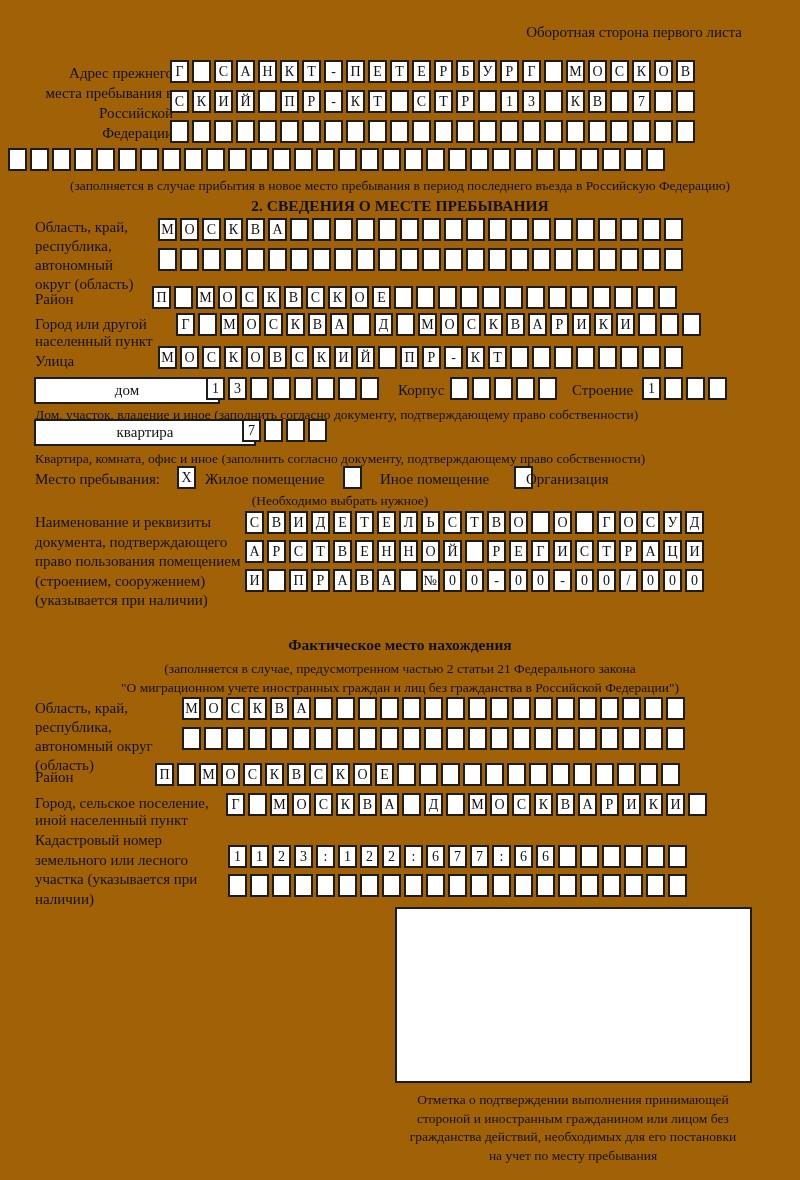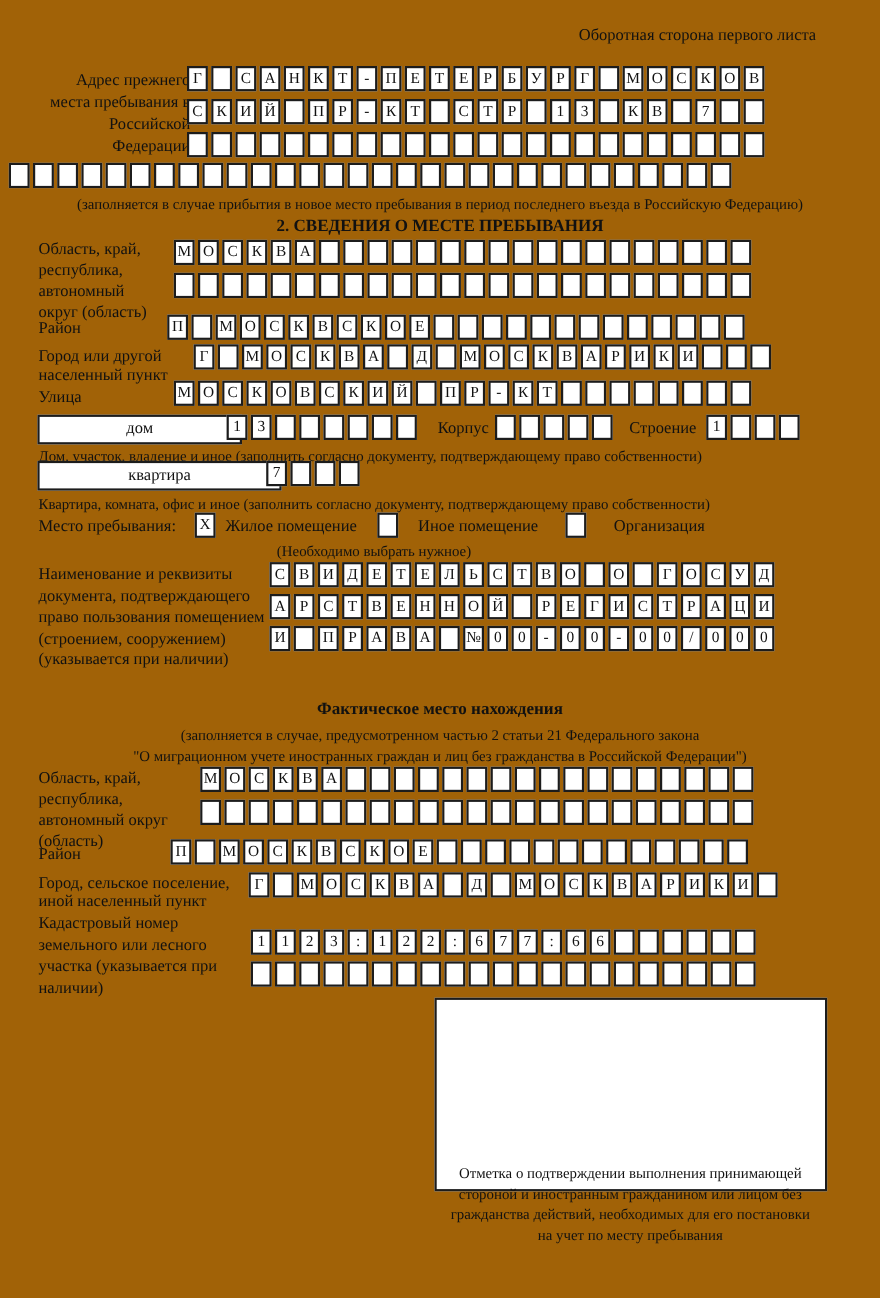--- a/index.html
+++ b/index.html
@@ -326,21 +326,21 @@
       <span class="cell"></span>
     </div>
   <div class="abs cap" style="left:35px; top:450px;">Квартира, комната, офис и иное (заполнить согласно документу, подтверждающему право собственности)</div>
 
   <div class="abs lbl" style="left:35px; top:469px;">Место пребывания:</div>
   <span class="abs cell" style="left:177px; top:466px;">X</span>
   <div class="abs lbl" style="left:205px; top:469px;">Жилое помещение</div>
   <span class="abs cell" style="left:343px; top:466px;"></span>
   <div class="abs lbl" style="left:380px; top:469px;">Иное помещение</div>
   <span class="abs cell" style="left:514px; top:466px;"></span>
-  <div class="abs lbl" style="left:558px; top:469px;">Организация</div>
+  <div class="abs lbl" style="left:526px; top:469px;">Организация</div>
   <div class="abs lbl" style="left:35px; top:513px; width:214px; line-height:19.5px;">Наименование и реквизиты документа, подтверждающего право пользования помещением (строением, сооружением) (указывается при наличии)</div>
 
   <div class="abs cap" style="left:150px; top:492px; width:380px; text-align:center;">(Необходимо выбрать нужное)</div>
   <div class="abs cellrow" style="left:245px; top:511px;">
       <span class="cell">С</span>
       <span class="cell">В</span>
       <span class="cell">И</span>
       <span class="cell">Д</span>
       <span class="cell">Е</span>
       <span class="cell">Т</span>
@@ -559,15 +559,15 @@
       <span class="cell"></span>
       <span class="cell"></span>
       <span class="cell"></span>
       <span class="cell"></span>
       <span class="cell"></span>
       <span class="cell"></span>
       <span class="cell"></span>
     </div>
 
   <div class="abs stampbox" style="left:395px; top:907px; width:357px; height:176px;"></div>
-  <div class="abs cap" style="left:408px; top:1058px; width:330px; text-align:center; line-height:18.5px;">Отметка о подтверждении выполнения принимающей стороной и иностранным гражданином или лицом без гражданства действий, необходимых для его постановки на учет по месту пребывания</div>
+  <div class="abs cap" style="left:408px; top:1091px; width:330px; text-align:center; line-height:18.5px;">Отметка о подтверждении выполнения принимающей стороной и иностранным гражданином или лицом без гражданства действий, необходимых для его постановки на учет по месту пребывания</div>
 
 </div>
 
 </body></html>

